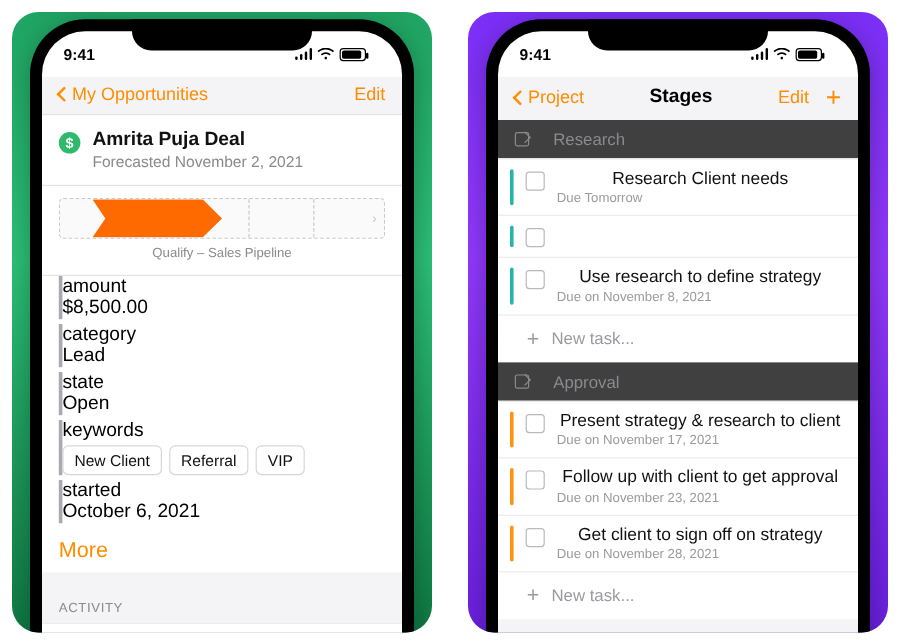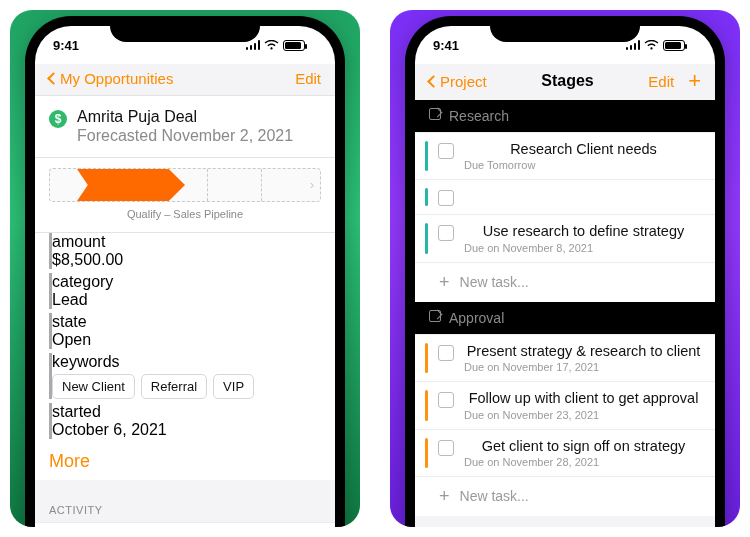--- a/index.html
+++ b/index.html
@@ -21,38 +21,38 @@
   .content { position:absolute; top:38px; left:0; right:0; bottom:0; background:#f4f4f6; overflow:hidden; }
   .navbar { display:flex; align-items:center; justify-content:space-between; padding:6px 14px 8px; background:#f4f4f6; }
   .navbar .back { color:#ff8c00; font-size:15px; display:flex; align-items:center; gap:2px; }
   .navbar .title { font-size:16px; font-weight:600; color:#000; }
   .navbar .actions { display:flex; gap:14px; align-items:center; color:#ff8c00; font-size:15px; }
   .chev-left { display:inline-block; width:9px; height:9px; border-left:2.5px solid #ff8c00; border-bottom:2.5px solid #ff8c00; transform:rotate(45deg); }
   .plus { font-size:22px; font-weight:400; line-height:1; }
   .card { background:#fff; margin:0 0 10px; }
   .deal-head { display:flex; gap:10px; padding:12px 14px; border-top:1px solid #e3e3e6; border-bottom:1px solid #e3e3e6; }
   .dollar { width:18px; height:18px; border-radius:50%; background:#2fb96b; color:#fff; font-size:12px; font-weight:700; display:flex; align-items:center; justify-content:center; flex-shrink:0; margin-top:2px; }
-  .deal-title { font-size:16px; font-weight:400; color:#111; }
-  .deal-sub { font-size:16px; color:#8a8a8e; margin-top:1px; }
+  .deal-title { font-size:16px; font-weight:700; color:#111; }
+  .deal-sub { font-size:13px; color:#8a8a8e; margin-top:1px; }
   .pipeline-wrap { padding:10px 14px 12px; border-bottom:1px solid #e3e3e6; }
   .pipeline { height:34px; border:1px dashed #c9c9cd; border-radius:4px; display:flex; align-items:center; position:relative; background:#fafafa; }
   .stage-active { height:100%; width:40%; background:#ff6a00; clip-path: polygon(0 0, 85% 0, 100% 50%, 85% 100%, 0 100%, 10% 50%); margin-left:10%; }
   .stage-sep { position:absolute; top:0; bottom:0; width:1px; border-left:1px dashed #c9c9cd; }
   .pipeline-caret { position:absolute; right:6px; color:#c9c9cd; font-size:12px; }
   .pipeline-label { text-align:center; font-size:11px; color:#8a8a8e; margin-top:6px; }
   .field-border { border-left:3px solid #a9a9ae; margin-left:14px; margin-bottom:4px; }
   .chips { display:flex; gap:6px; margin-top:3px; }
   .chip { border:1px solid #d7d7db; border-radius:5px; padding:4px 9px; font-size:13px; color:#111; }
   .more { padding:8px 14px; color:#ff8c00; font-size:18px; }
   .section-label { padding:14px 14px 6px; font-size:11px; color:#8a8a8e; letter-spacing:.5px; }
   .row { display:flex; align-items:center; padding:10px 14px; background:#fff; border-top:1px solid #ececef; font-size:15px; color:#111; }
   .row .icon { width:22px; display:flex; justify-content:center; margin-right:10px; }
   .tag-ic { width:16px; height:14px; background:#1e90ff; clip-path: polygon(0 0, 75% 0, 100% 50%, 75% 100%, 0 100%);}
   
-  .stage-group-head { display:flex; gap:8px; padding:8px 14px; background:#000000; color:#8a8a8e; font-size:14px; }
+  .stage-group-head { display:flex; align-items:center; gap:20px; padding:8px 14px; background:#404040; color:#8a8a8e; font-size:14px; }
   .flag-ic { display:inline-block; width:12px; height:12px; border:1.5px solid #8a8a8e; border-radius:2px; position:relative; }
   .flag-ic::after{ content:""; position:absolute; right:-1px; top:0; width:6px; height:6px; border-top:1.5px solid #8a8a8e; border-right:1.5px solid #8a8a8e; transform:rotate(45deg); }
   .task { display:flex; padding:8px 12px 8px 10px; background:#fff; border-top:1px solid #ececef; }
   .task .stripe { width:3px; border-radius:2px; margin-right:10px; }
   .task .box { width:16px; height:16px; border:1.5px solid #b9b9be; border-radius:3px; margin-top:2px; margin-right:10px; flex-shrink:0; }
   .task .body { flex:1; }
   .task .t { font-size:14.5px; color:#111; line-height:1.2;text-align:center; }
   .task .d { font-size:11px; color:#9a9a9f; margin-top:1px; }
   .newtask { display:flex; align-items:center; padding:9px 12px 9px 24px; background:#fff; border-top:1px solid #ececef; color:#9a9a9f; font-size:14px; }
   .newtask .pl { font-size:18px; margin-right:10px; }

